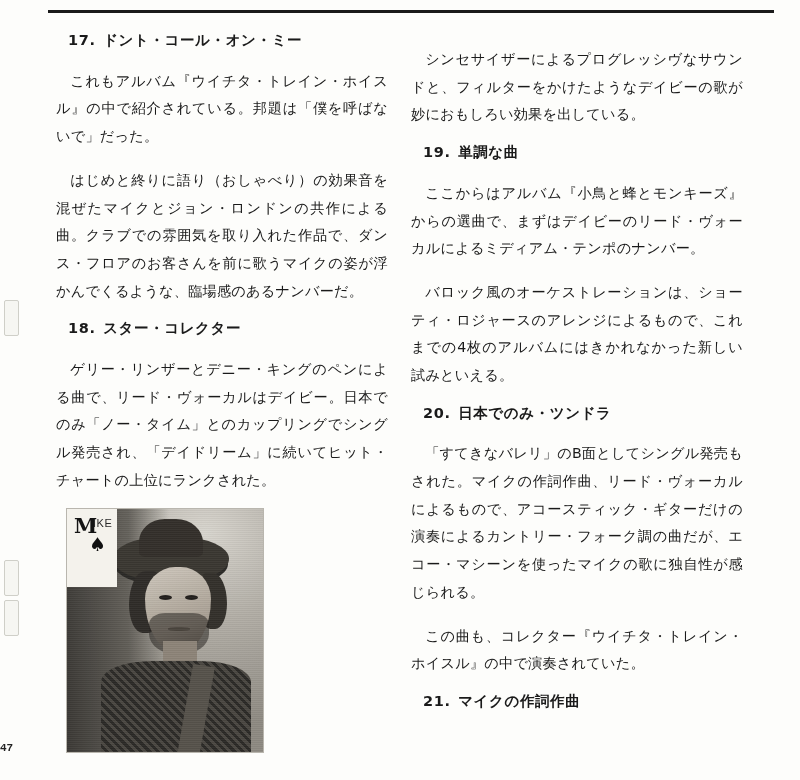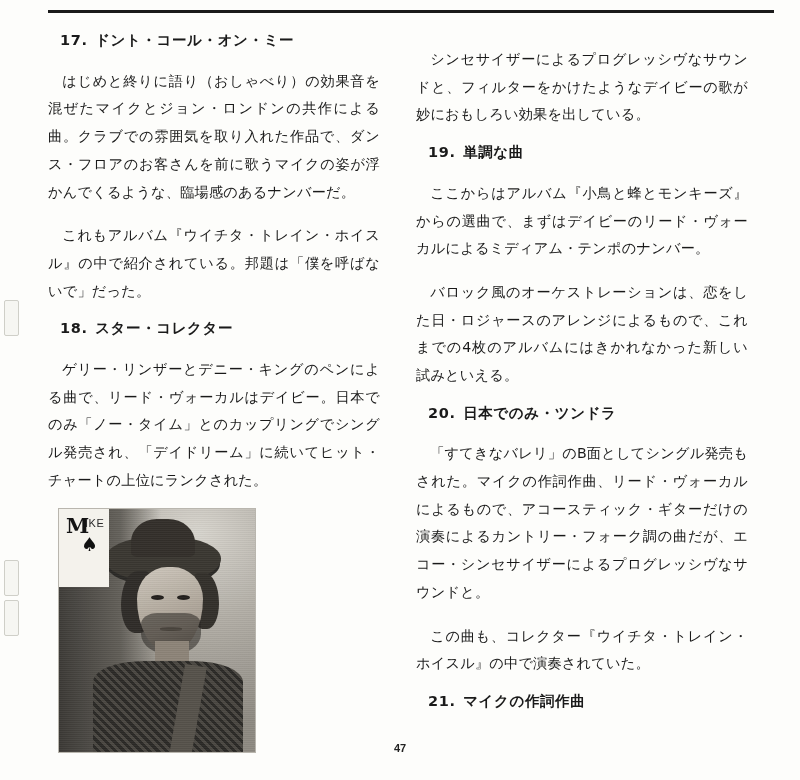--- a/index.html
+++ b/index.html
@@ -38,26 +38,26 @@
     border: 1px solid #cfcfc8;
     border-radius: 2px;
     background: #f6f6f2;
   }
   .edge-mark.m1 { top: 300px; }
   .edge-mark.m2 { top: 560px; }
   .edge-mark.m3 { top: 600px; }
 
   .columns {
     position: absolute;
-    left: 48px;
+    left: 56px;
     top: 30px;
     width: 700px;
     height: 700px;
     display: flex;
-    gap: 36px;
+    gap: 23px;
   }
   .col {
     width: 332px;
     position: relative;
   }
 
   .sec-title {
     font-size: 14.5px;
     font-weight: bold;
     letter-spacing: 0.6px;
@@ -220,24 +220,24 @@
     inset: 0;
     background:
       repeating-linear-gradient(0deg, rgba(255,255,255,.035) 0 1px, rgba(0,0,0,.035) 1px 2px);
     pointer-events: none;
   }
 
   .page-number {
     position: absolute;
     left: 0; right: 0;
     top: 742px;
-    text-align: center;
+    text-align: left;
     font-size: 11px;
     font-weight: bold;
-    font-family: Liberation Sans, sans-serif;
+    font-family: Liberation Mono, monospace;
     color: #222;
   }
 </style>
 </head>
 <body>
 
 <div class="page">
   <div class="top-rule"></div>
   <div class="edge-mark m1"></div>
   <div class="edge-mark m2"></div>
@@ -245,22 +245,22 @@
 
   <div class="columns">
 
     <div class="col">
 
       <div class="block">
         <h3 class="sec-title">
           <span class="num">17.</span>
           <span>ドント・コール・オン・ミー</span>
         </h3>
+        <p class="para">これもアルバム『ウイチタ・トレイン・ホイスル』の中で紹介されている。邦題は「僕を呼ばないで」だった。</p>
         <p class="para">はじめと終りに語り（おしゃべり）の効果音を混ぜたマイクとジョン・ロンドンの共作による曲。クラブでの雰囲気を取り入れた作品で、ダンス・フロアのお客さんを前に歌うマイクの姿が浮かんでくるような、臨場感のあるナンバーだ。</p>
-        <p class="para">これもアルバム『ウイチタ・トレイン・ホイスル』の中で紹介されている。邦題は「僕を呼ばないで」だった。</p>
       </div>
 
       <div class="block">
         <h3 class="sec-title">
           <span class="num">18.</span>
           <span>スター・コレクター</span>
         </h3>
         <p class="para">ゲリー・リンザーとデニー・キングのペンによる曲で、リード・ヴォーカルはデイビー。日本でのみ「ノー・タイム」とのカップリングでシングル発売され、「デイドリーム」に続いてヒット・チャートの上位にランクされた。</p>
       </div>
 
@@ -294,29 +294,29 @@
       <div class="block">
         <p class="para">シンセサイザーによるプログレッシヴなサウンドと、フィルターをかけたようなデイビーの歌が妙におもしろい効果を出している。</p>
       </div>
 
       <div class="block">
         <h3 class="sec-title">
           <span class="num">19.</span>
           <span>単調な曲</span>
         </h3>
         <p class="para">ここからはアルバム『小鳥と蜂とモンキーズ』からの選曲で、まずはデイビーのリード・ヴォーカルによるミディアム・テンポのナンバー。</p>
-        <p class="para">バロック風のオーケストレーションは、恋をした日・ロジャースのアレンジによるもので、これまでの4枚のアルバムにはきかれなかった新しい試みといえる。</p>
+        <p class="para">バロック風のオーケストレーションは、ショーティ・ロジャースのアレンジによるもので、これまでの4枚のアルバムにはきかれなかった新しい試みといえる。</p>
       </div>
 
       <div class="block">
         <h3 class="sec-title">
           <span class="num">20.</span>
           <span>日本でのみ・ツンドラ</span>
         </h3>
-        <p class="para">「すてきなバレリ」のB面としてシングル発売もされた。マイクの作詞作曲、リード・ヴォーカルによるもので、アコースティック・ギターだけの演奏によるカントリー・フォーク調の曲だが、エコー・シンセサイザーによるプログレッシヴなサウンドと。</p>
+        <p class="para">「すてきなバレリ」のB面としてシングル発売もされた。マイクの作詞作曲、リード・ヴォーカルによるもので、アコースティック・ギターだけの演奏によるカントリー・フォーク調の曲だが、エコー・マシーンを使ったマイクの歌に独自性が感じられる。</p>
         <p class="para">この曲も、コレクター『ウイチタ・トレイン・ホイスル』の中で演奏されていた。</p>
       </div>
 
       <div class="block">
         <h3 class="sec-title">
           <span class="num">21.</span>
           <span>マイクの作詞作曲</span>
         </h3>
       </div>
 

